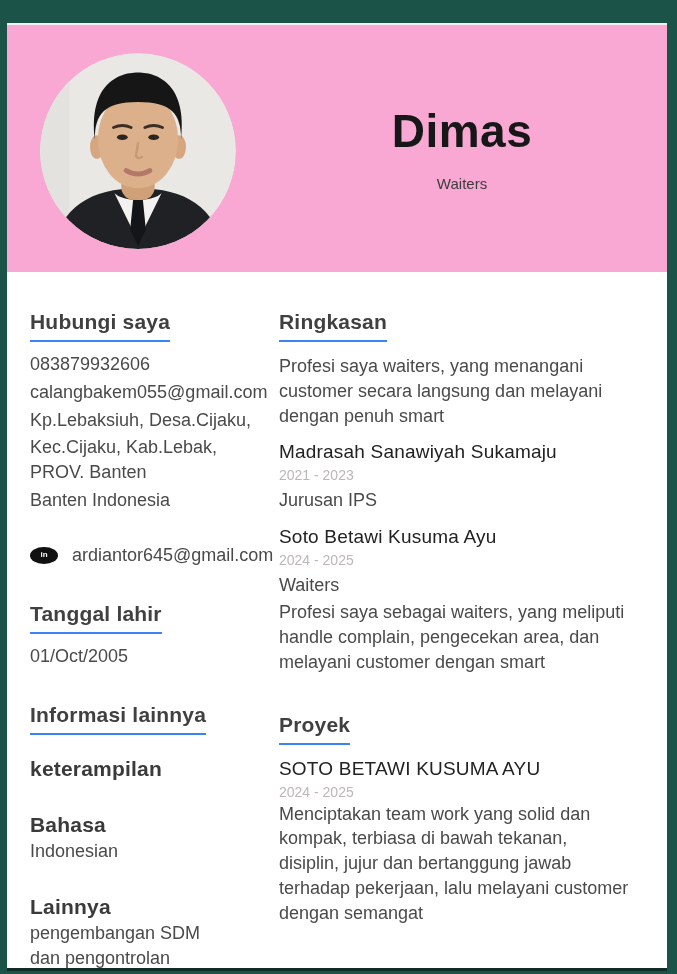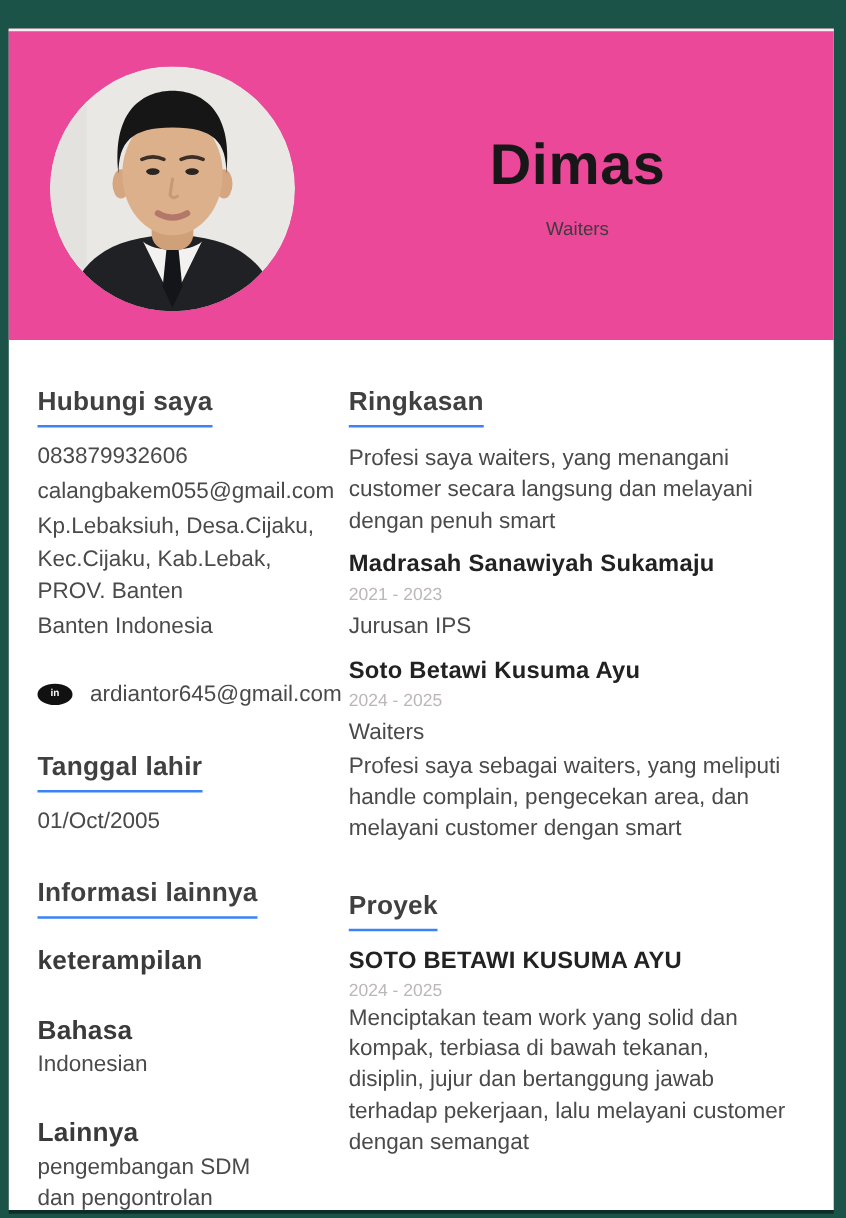--- a/index.html
+++ b/index.html
@@ -14,21 +14,21 @@
     position: absolute;
     left: 7px; top: 23px;
     width: 660px; height: 945px;
     background: #ffffff;
     box-shadow: 0 3px 0 rgba(0,0,0,0.45);
   }
   
   .header {
     position: relative;
     height: 249px;
-    background: #ec4899;
+    background: #f9a8d4;
     border-top: 2px solid #f2efee;
   }
   .photo-wrap {
     position: absolute;
     left: 33px; top: 28px;
     width: 196px; height: 196px;
     border-radius: 50%;
     overflow: hidden;
   }
   .photo-wrap svg { display: block; width: 100%; height: 100%; }
@@ -100,21 +100,21 @@
     letter-spacing: 0.2px;
   }
   .skills-label { margin-top: 22px; }
   .info-group { margin-top: 32px; }
   .info-group .body-txt { margin-top: 2px; max-width: 175px; }
   
   .para { margin-top: 12px; max-width: 352px; }
   .item-title {
     margin-top: 13px;
     font-size: 19px;
-    font-weight: 700;
+    font-weight: 400;
     color: #222222;
     letter-spacing: 0.2px;
   }
   .period {
     margin-top: 4px;
     font-size: 14px;
     color: #bcb6b6;
   }
   .role-line { margin-top: 5px; }
   .desc { margin-top: 2px; max-width: 352px; }

